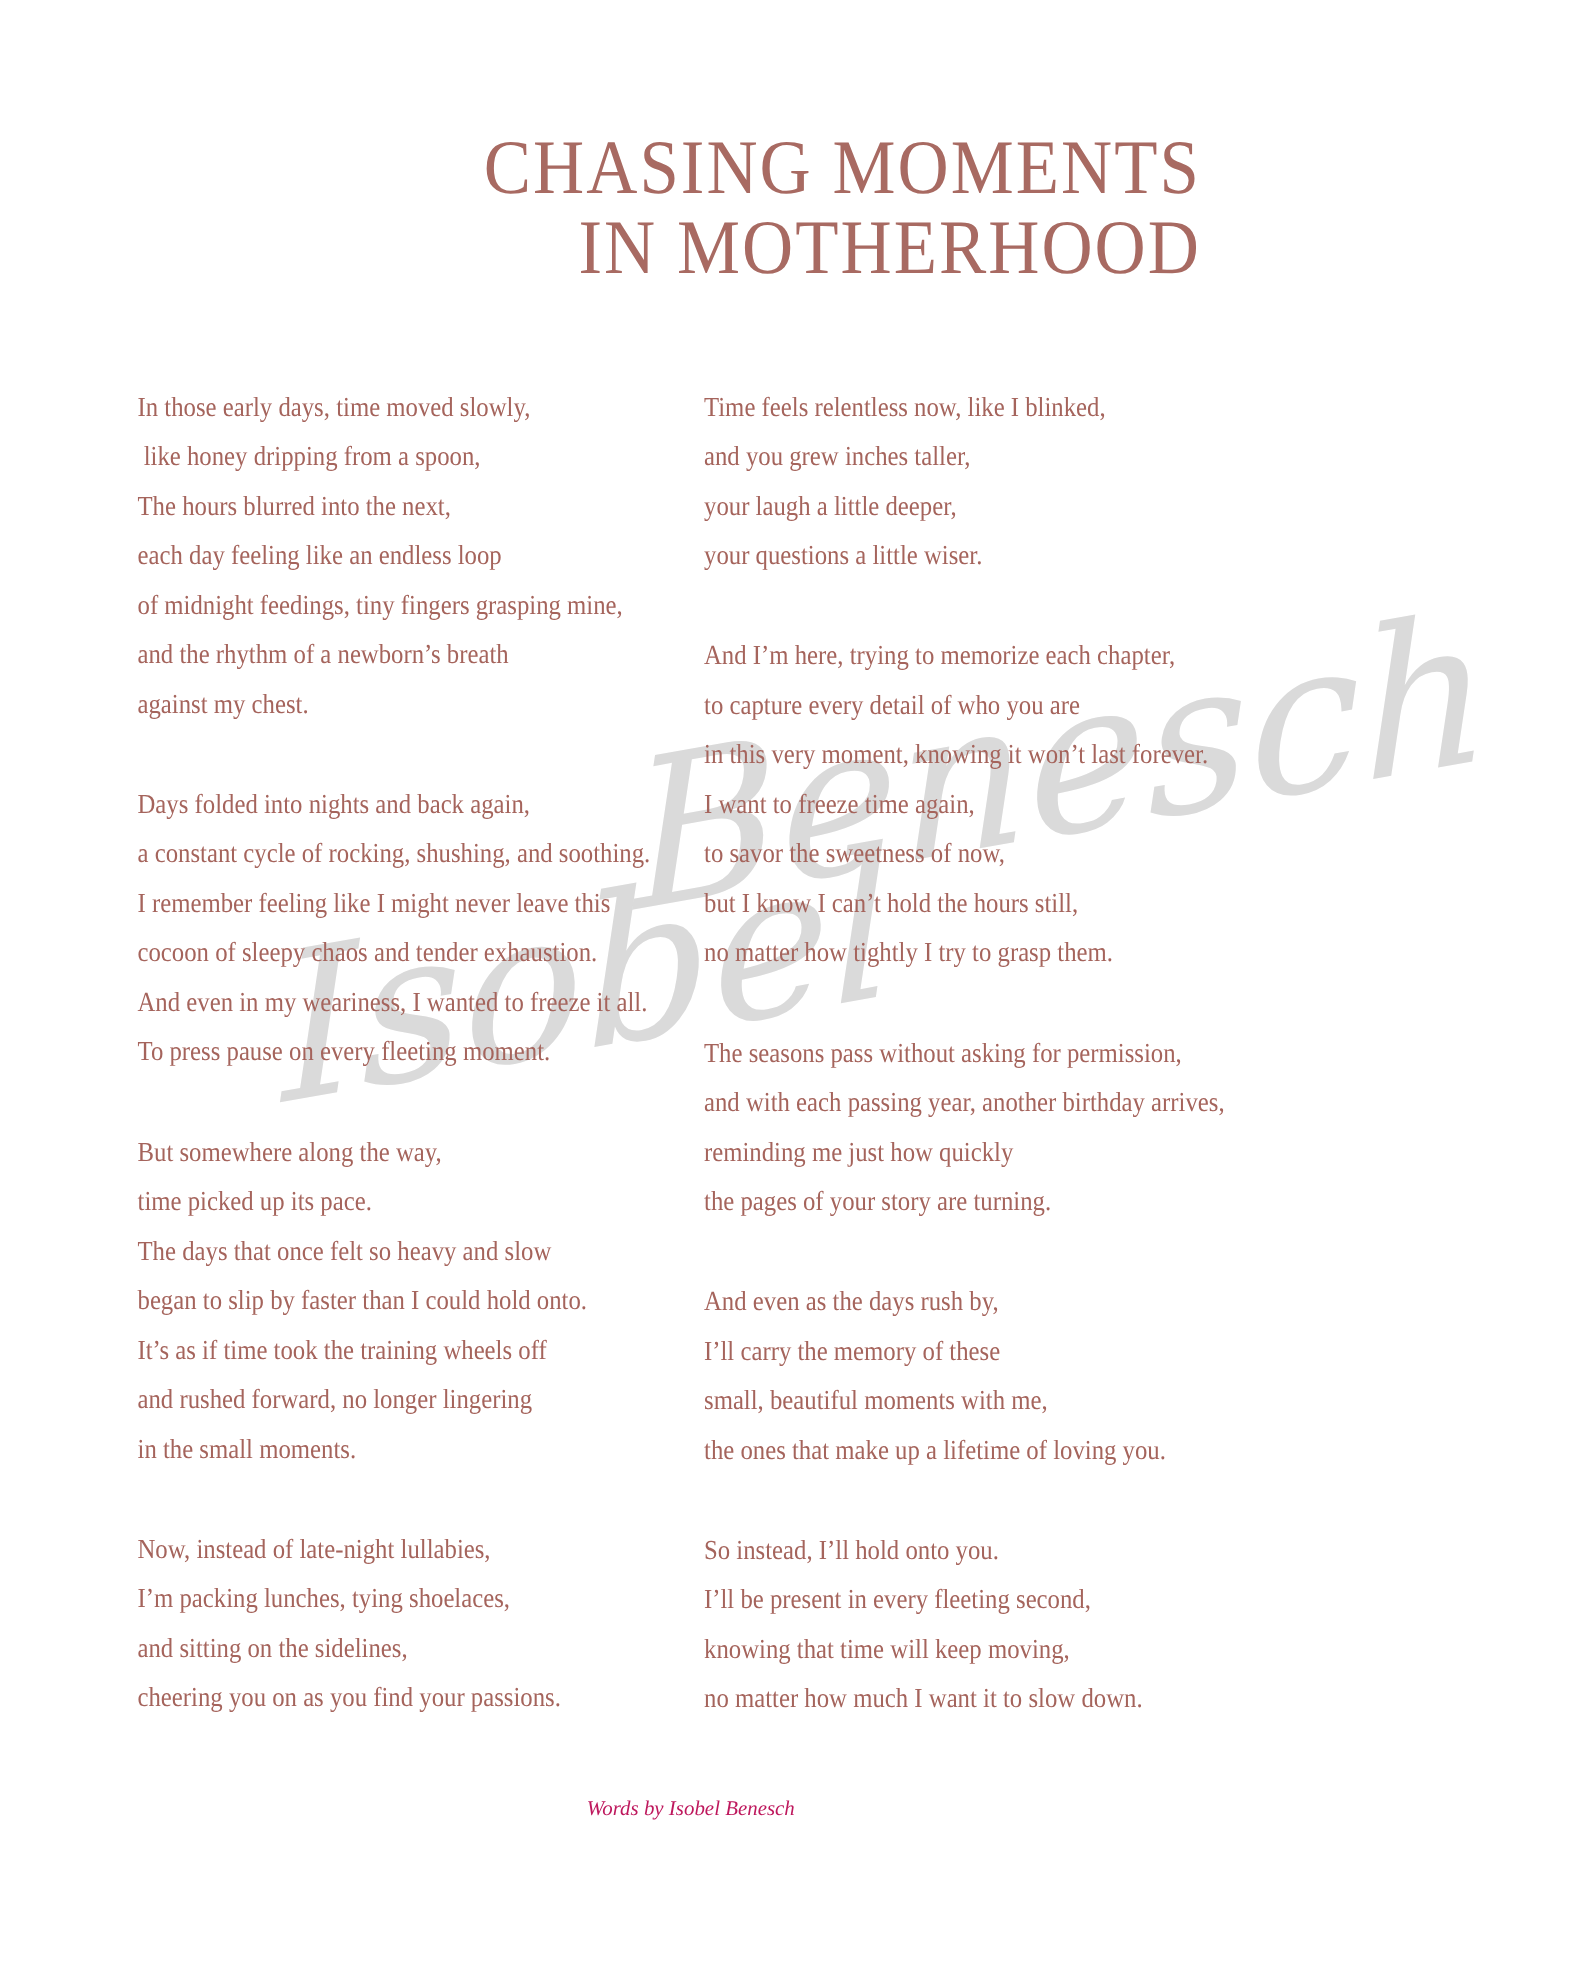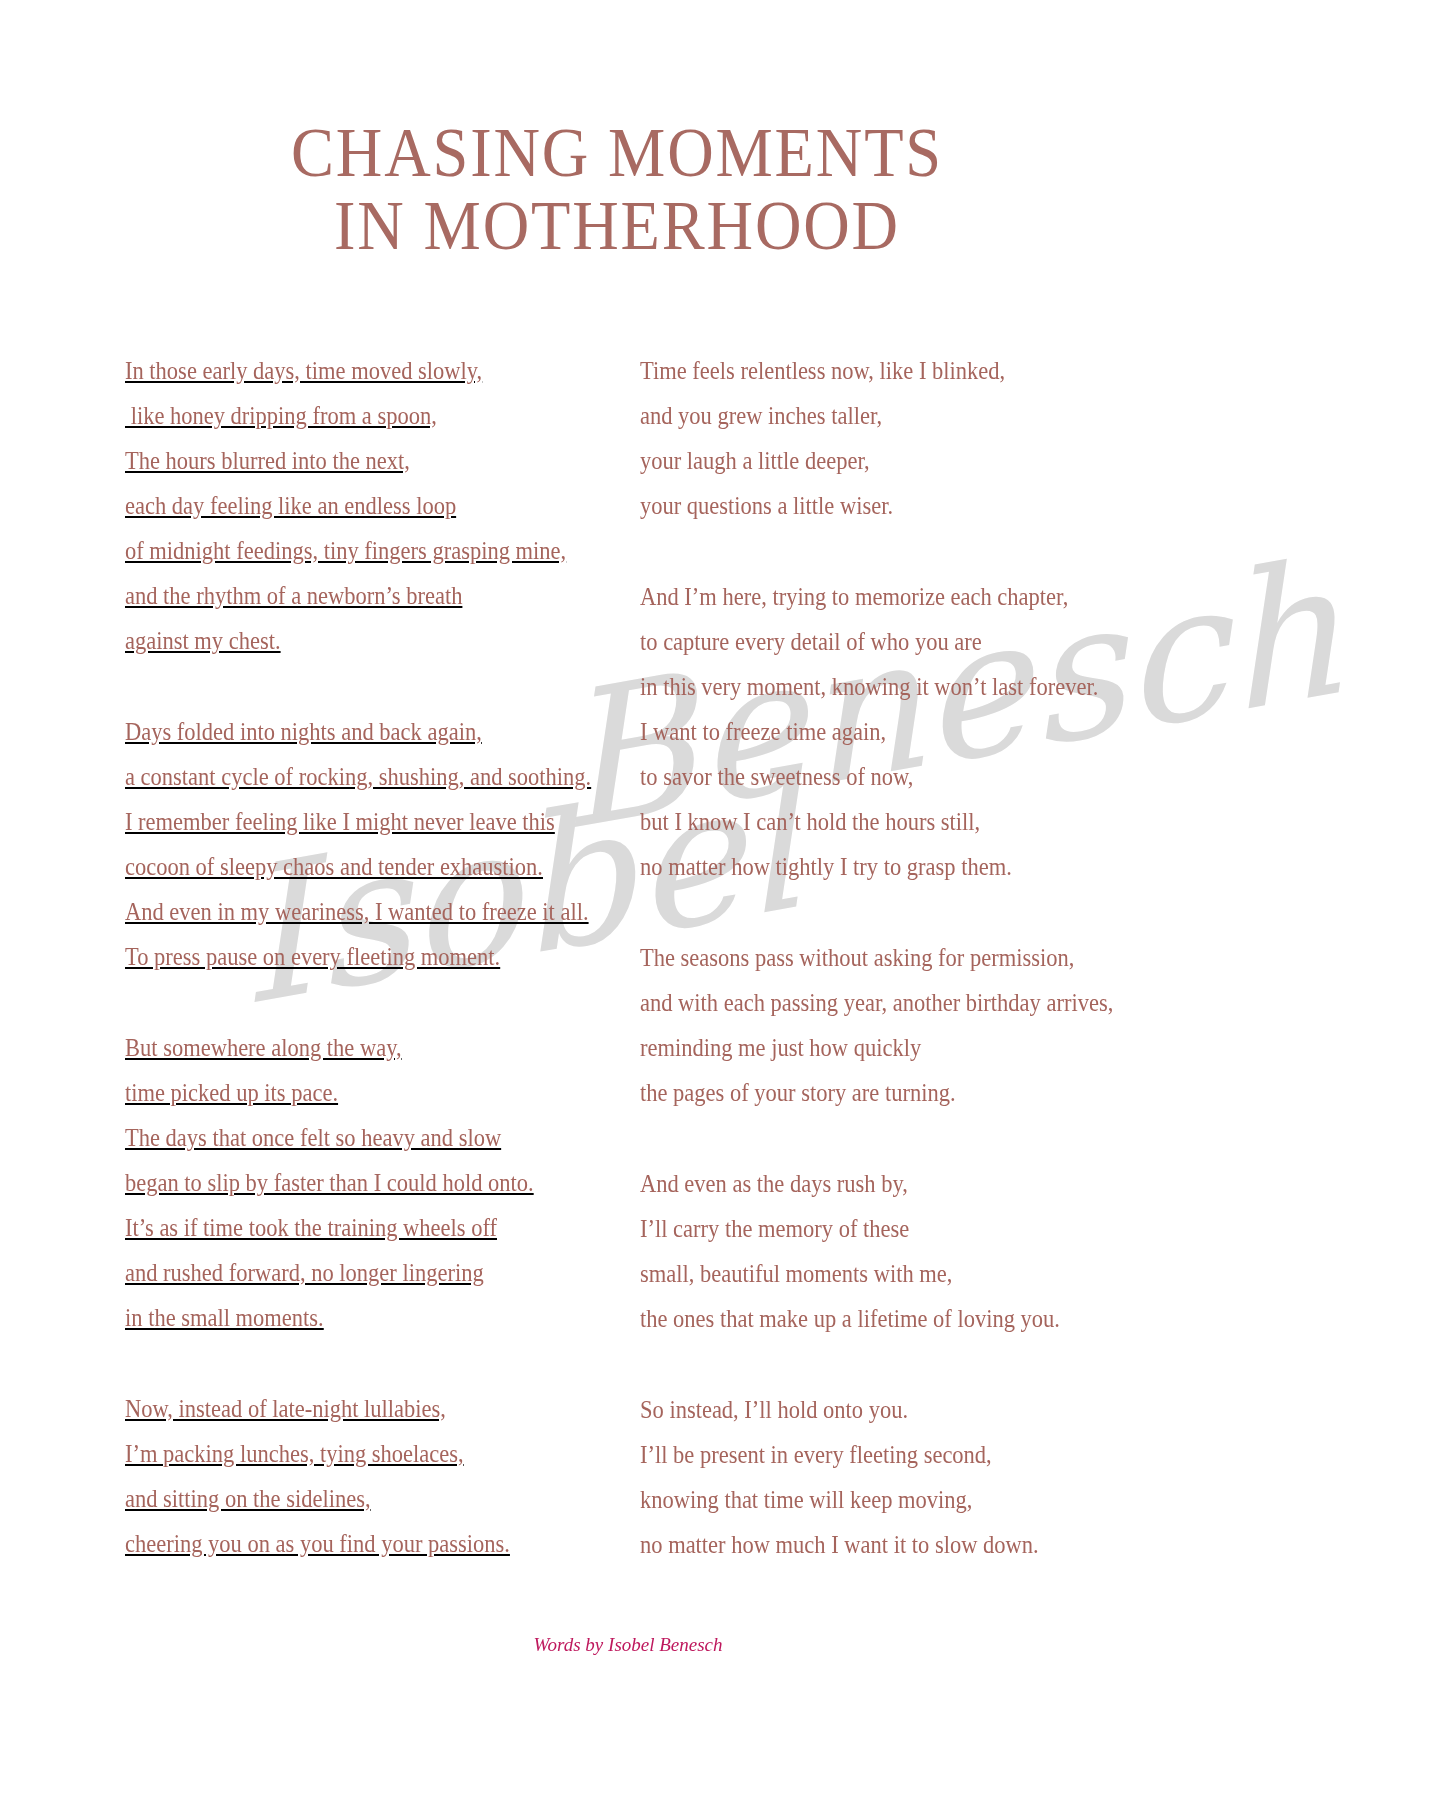--- a/index.html
+++ b/index.html
@@ -34,24 +34,24 @@
     white-space: nowrap;
     transform: rotate(-10deg) skewX(-8deg);
     transform-origin: left center;
     line-height: 1;
   }
   .wm-first { left: 255px; top: 845px; font-size: 185px; }
   .wm-last  { left: 575px; top: 670px; font-size: 185px; }
   
   .title-block {
     position: absolute;
-    left: 114px;
+    left: 126px;
     top: 116px;
     width: 1006px;
-    text-align: center;
+    text-align: right;
     color: #a86a62;
     z-index: 1;
   }
   .title-line {
     font-size: 70px;
     line-height: 73px;
     letter-spacing: 2px;
     white-space: nowrap;
     transform: scaleX(0.92);
     transform-origin: center top;
@@ -59,21 +59,21 @@
   
   .columns {
     position: absolute;
     left: 125px;
     top: 348px;
     width: 1006px;
     display: flex;
     z-index: 1;
   }
   .column { min-width: 0; }
-  .column-left  { flex: 0 0 515px; width: 515px; text-decoration: underline; }
+  .column-left  { flex: 0 0 515px; width: 515px; }
   .column-right { flex: 0 0 491px; width: 491px; }
   .stanza { margin: 0 0 46px 0; }
   .stanza:last-child { margin-bottom: 0; }
   .line {
     margin: 0;
     font-size: 25px;
     line-height: 45px;
     color: #a5645c;
     white-space: pre;
     transform: scaleX(0.9);

